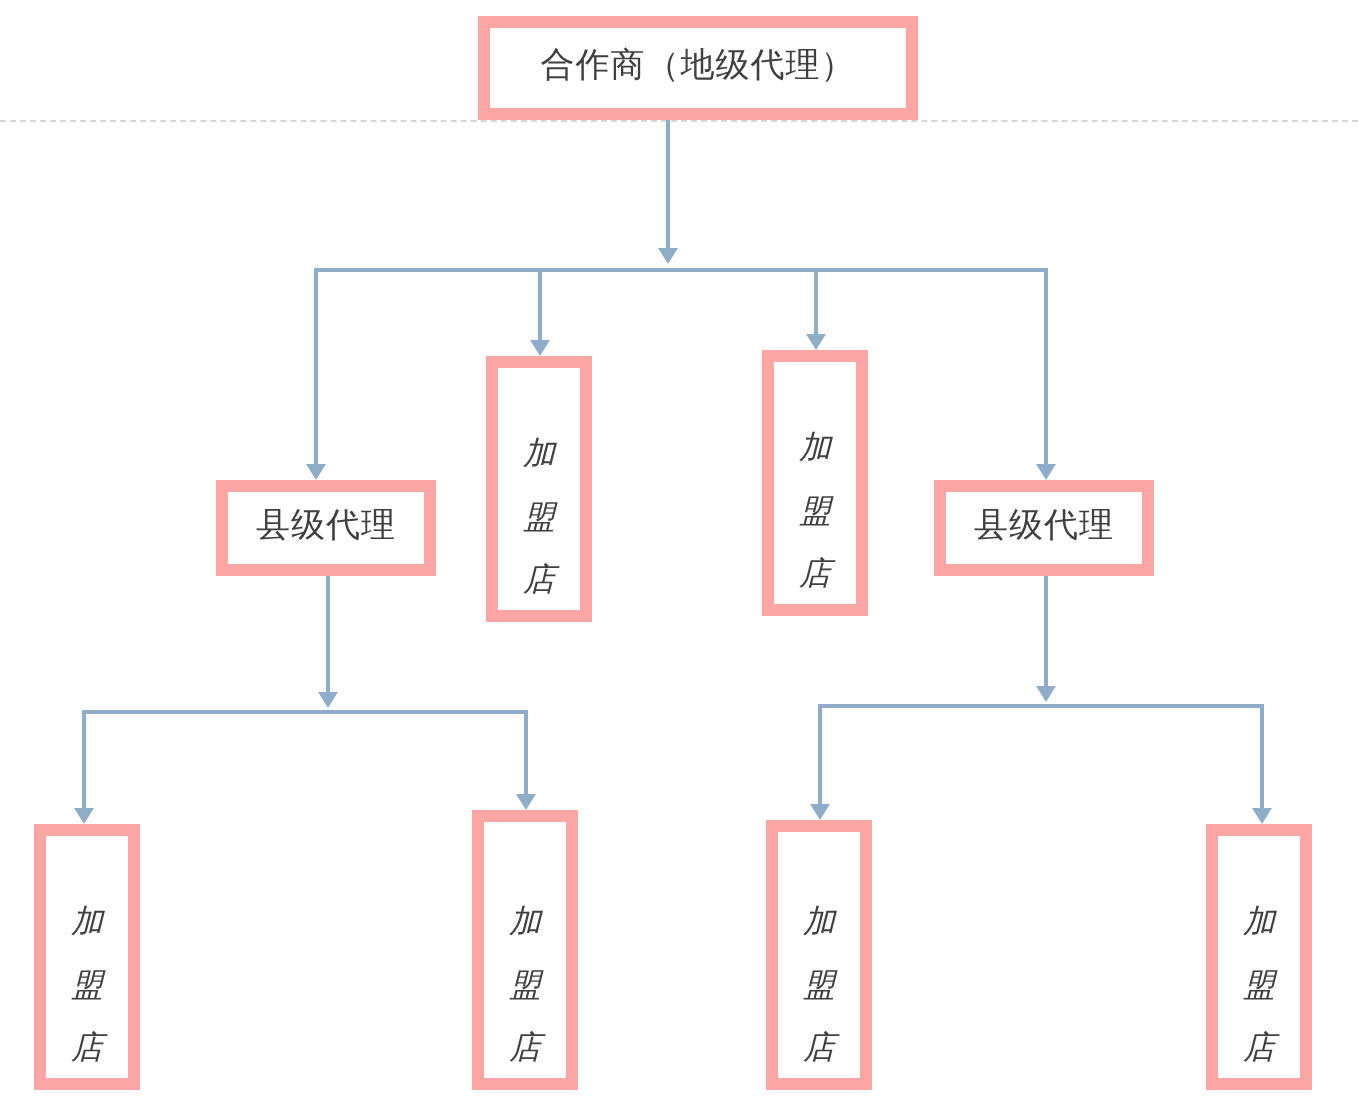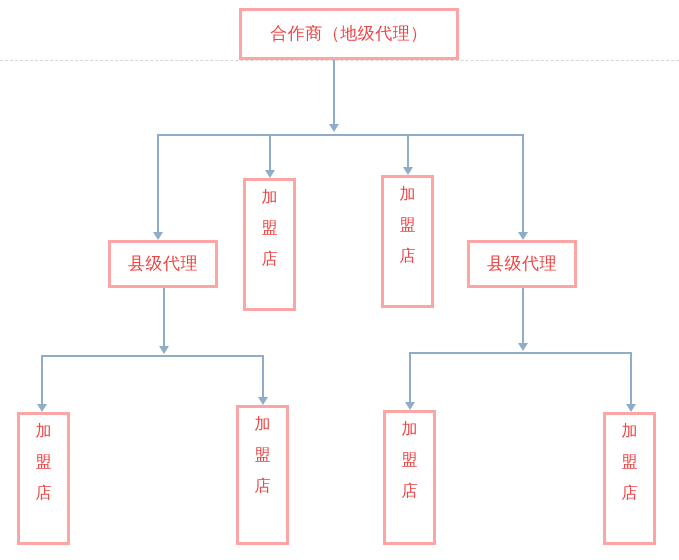--- a/index.html
+++ b/index.html
@@ -25,45 +25,46 @@
     width: 679px;
     height: 0;
     border-top: 1px dashed #d6d6d6;
   }
 
   
   .node {
     position: absolute;
     box-sizing: border-box;
     background: #ffffff;
-    border: 3px solid #fca5a5;
+    border: 6px solid #fca5a5;
     display: flex;
     align-items: center;
     justify-content: center;
-    color: #ef4444;
+    color: #404040;
     z-index: 5;
   }
   .node-label {
     display: block;
     text-align: center;
     line-height: 1.05;
     letter-spacing: 0.5px;
     white-space: pre;
   }
   
   .node.horiz .node-label {
     font-size: 17px;
   }
   .node.root .node-label {
     font-size: 17px;
   }
   
   .node.vert {
-    align-items: flex-start;
+    align-items: flex-end;
     justify-content: center;
+    font-style: italic;
   }
   .node.vert .node-label {
     font-size: 16px;
     line-height: 1.95;
     width: 1em;
     word-break: break-all;
     white-space: normal;
   }
 
   

